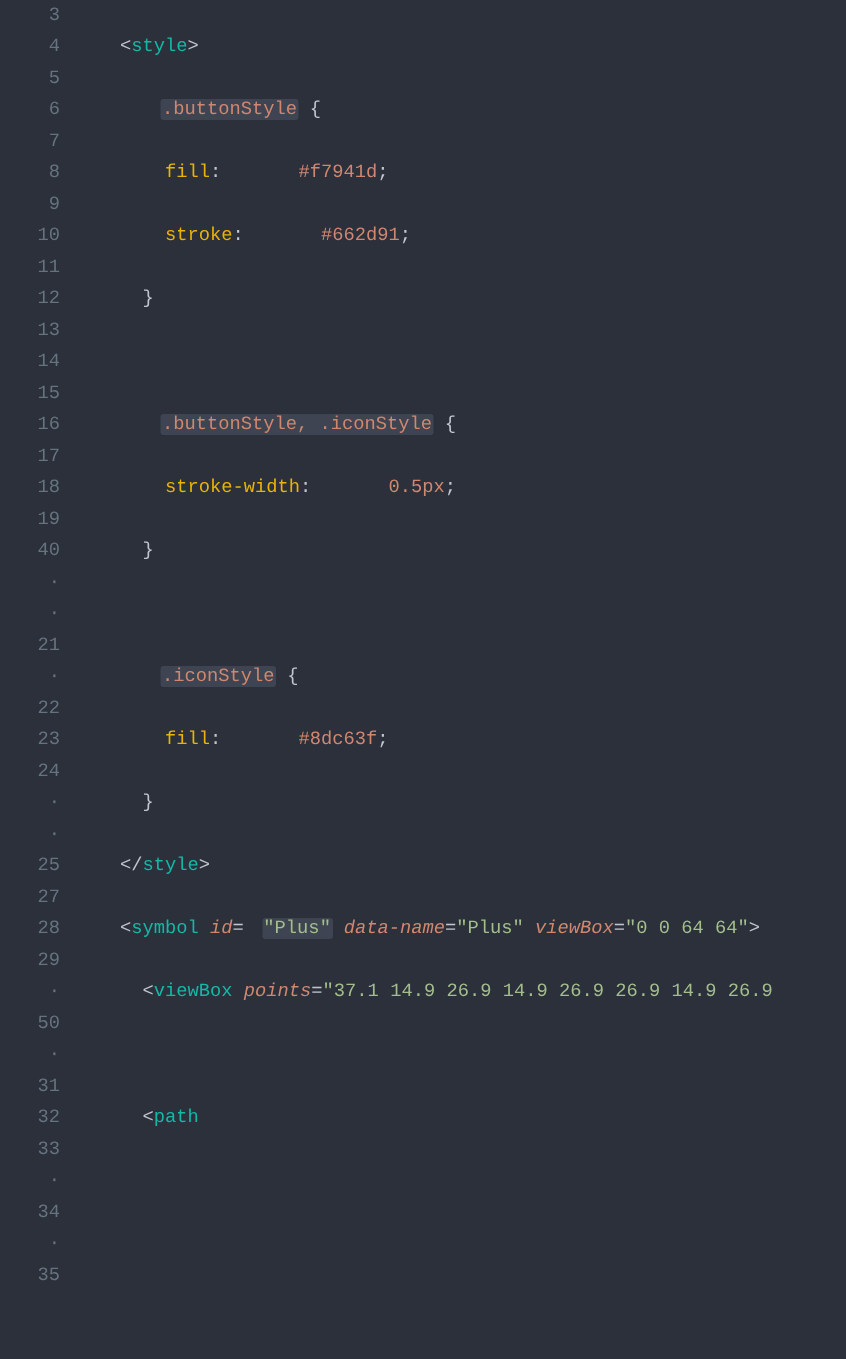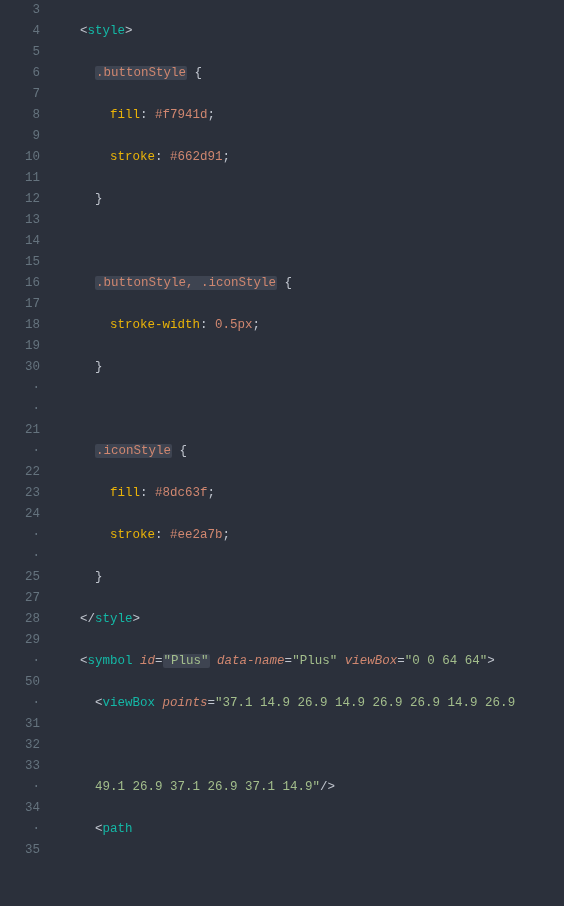--- a/index.html
+++ b/index.html
@@ -35,28 +35,29 @@
   .line {
     height: 21px;
     display: block;
     white-space: pre;
     overflow: hidden;
   }
   .t-tag    { color: #14b8a6; } 
   .t-attr   { color: #d08770; font-style: italic; } 
   .t-string { color: #a3be8c; } 
   .t-prop   { color: #eab308; }
-  .t-num    { color: #d08770; }
+  .t-num    { color: #d08770; margin-left: 44px; }
   .t-brac   { color: #c0c5ce; }
   .t-angle  { color: #c0c5ce; }
   .t-class  { color: #d08770; }
   .hl {
     background: #3e4451;
     border-radius: 2px;
     padding: 0 1px;
+    margin-left: 12px;
   }
 </style>
 </head>
 <body>
 
 <div class="editor">
   <div class="gutter">
     <div>3</div>
     <div>4</div>
     <div>5</div>
@@ -67,21 +68,21 @@
     <div>10</div>
     <div>11</div>
     <div>12</div>
     <div>13</div>
     <div>14</div>
     <div>15</div>
     <div>16</div>
     <div>17</div>
     <div>18</div>
     <div>19</div>
-    <div>30</div>
+    <div>40</div>
     <div>·</div>
     <div>·</div>
     <div>21</div>
     <div>·</div>
     <div>22</div>
     <div>23</div>
     <div>24</div>
     <div>·</div>
     <div>·</div>
     <div>25</div>
@@ -106,27 +107,25 @@
 <span class="line"><span>        </span><span class="t-prop">fill</span><span>: </span><span class="t-num">#f7941d</span><span>;</span></span>
 <span class="line"><span>        </span><span class="t-prop">stroke</span><span>: </span><span class="t-num">#662d91</span><span>;</span></span>
 <span class="line"><span>      </span><span class="t-brac">}</span></span>
 <span class="line"><span></span></span>
 <span class="line"><span>      </span><span class="t-class hl">.buttonStyle, .iconStyle</span><span class="t-brac"> {</span></span>
 <span class="line"><span>        </span><span class="t-prop">stroke-width</span><span>: </span><span class="t-num">0.5px</span><span>;</span></span>
 <span class="line"><span>      </span><span class="t-brac">}</span></span>
 <span class="line"><span></span></span>
 <span class="line"><span>      </span><span class="t-class hl">.iconStyle</span><span class="t-brac"> {</span></span>
 <span class="line"><span>        </span><span class="t-prop">fill</span><span>: </span><span class="t-num">#8dc63f</span><span>;</span></span>
-<span class="line"><span>        </span><span class="t-prop">stroke</span><span>: </span><span class="t-num">#ee2a7b</span><span>;</span></span>
 <span class="line"><span>      </span><span class="t-brac">}</span></span>
 <span class="line"><span>    </span><span class="t-angle">&lt;/</span><span class="t-tag">style</span><span class="t-angle">&gt;</span></span>
 <span class="line"><span>    </span><span class="t-angle">&lt;</span><span class="t-tag">symbol</span><span class="t-attr"> id</span><span>=</span><span class="t-string hl">"Plus"</span><span class="t-attr"> data-name</span><span>=</span><span class="t-string">"Plus"</span><span class="t-attr"> viewBox</span><span>=</span><span class="t-string">"0 0 64 64"</span><span class="t-angle">&gt;</span></span>
 <span class="line"><span>      </span><span class="t-angle">&lt;</span><span class="t-tag">viewBox</span><span class="t-attr"> points</span><span>=</span><span class="t-string">"37.1 14.9 26.9 14.9 26.9 26.9 14.9 26.9 </span></span>
 <span class="line"><span>      </span></span>
-<span class="line"><span>      </span><span class="t-string">49.1 26.9 37.1 26.9 37.1 14.9"</span><span class="t-angle">/&gt;</span></span>
 <span class="line"><span>      </span><span class="t-angle">&lt;</span><span class="t-tag">path</span></span>
 <span class="line"></span>
 
 
 
 
 
 
 
 

